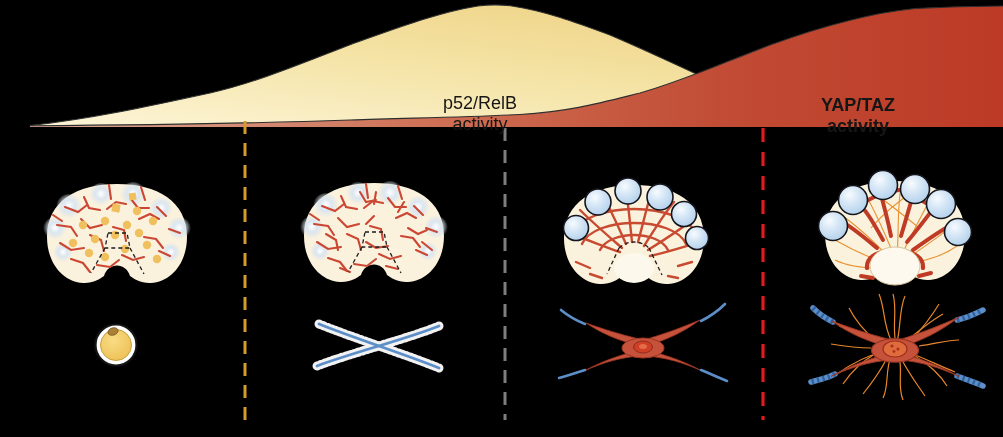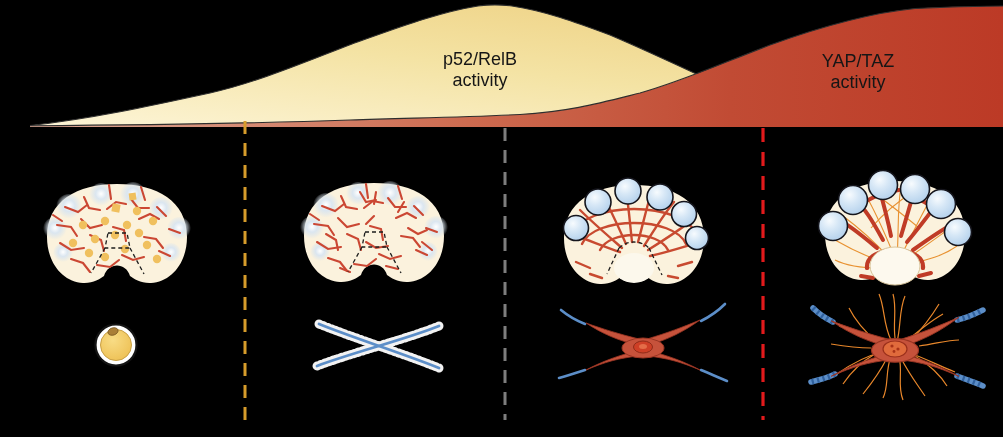--- a/index.html
+++ b/index.html
@@ -1,22 +1,22 @@
 <!DOCTYPE html>
 <html><head>
 <meta charset="utf-8">
 <style>
   html,body{margin:0;padding:0;background:#000;}
   .figure{position:relative;width:1003px;height:437px;background:#000;overflow:hidden;
           font-family:"Liberation Sans",sans-serif;}
   .figure svg{position:absolute;left:0;top:0;}
   .curve-label{position:absolute;width:160px;text-align:center;
-               font-size:18px;line-height:21px;color:#161616;font-weight:400;}
+               font-size:18px;line-height:21px;color:#161616;font-weight:400;margin-top:44px;}
   #lbl-p52{left:400px;top:49px;}
-  #lbl-yap{left:778px;top:51px;}
+  #lbl-yap{left:778px;top:51px;font-weight:bold;}
   .curve-label span{display:block;}
 </style>
 </head>
 <body>
 
 <div class="figure">
 
 <svg width="1003" height="437" viewBox="0 0 1003 437">
   <defs>
     <linearGradient id="gradYellow" x1="0%" y1="100%" x2="85%" y2="0%">

